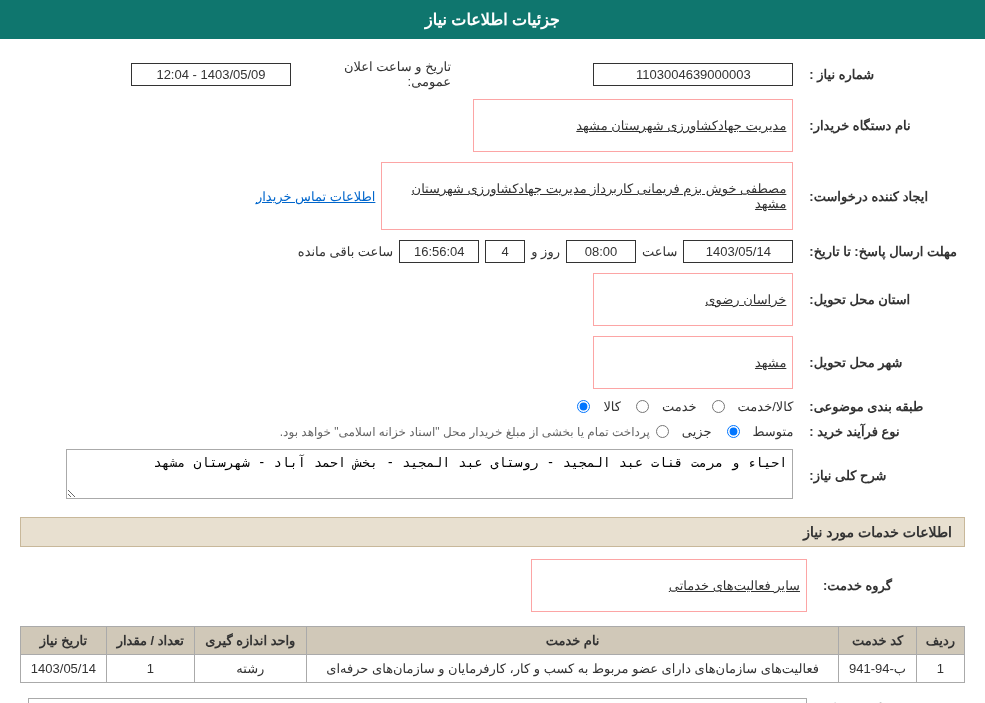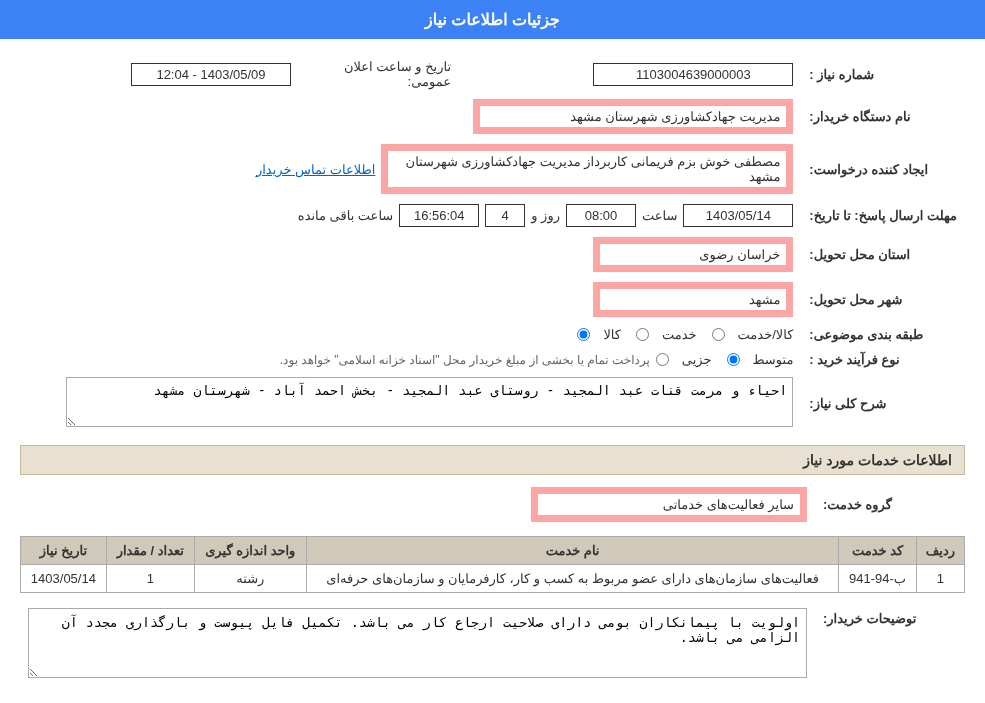--- a/index.html
+++ b/index.html
@@ -10,21 +10,21 @@
       direction: rtl;
       color: #333;
     }
     .page-wrapper {
       width: 985px;
       min-height: 703px;
       background: #fff;
       margin: 0 auto;
     }
     .header-bar {
-      background: #3b82f6;
+      background: #0f766e;
       color: #fff;
       text-align: center;
       padding: 10px 0;
       font-size: 16px;
       font-weight: bold;
     }
     .content {
       padding: 15px 20px;
     }
     .form-table {
@@ -37,25 +37,26 @@
       vertical-align: middle;
     }
     .label-cell {
       text-align: left;
       white-space: nowrap;
       color: #333;
       font-weight: bold;
       width: 150px;
     }
     .input-box {
-      border: 7px solid #fca5a5;
-      padding: 3px 6px;
+      border: 1px solid #fca5a5;
+      padding: 18px 6px;
       background: #fff;
       min-height: 22px;
       display: inline-block;
+      text-decoration: underline;
     }
     .input-wide {
       width: 320px;
     }
     .input-medium {
       width: 200px;
     }
     .date-field {
       border: 1px solid #333;
       padding: 3px 8px;

